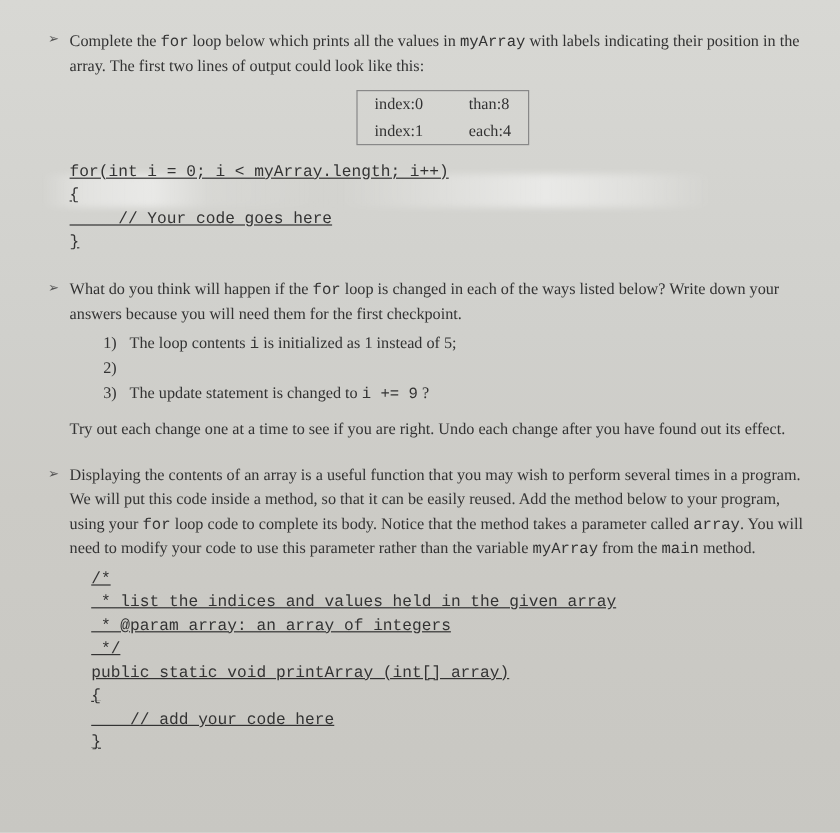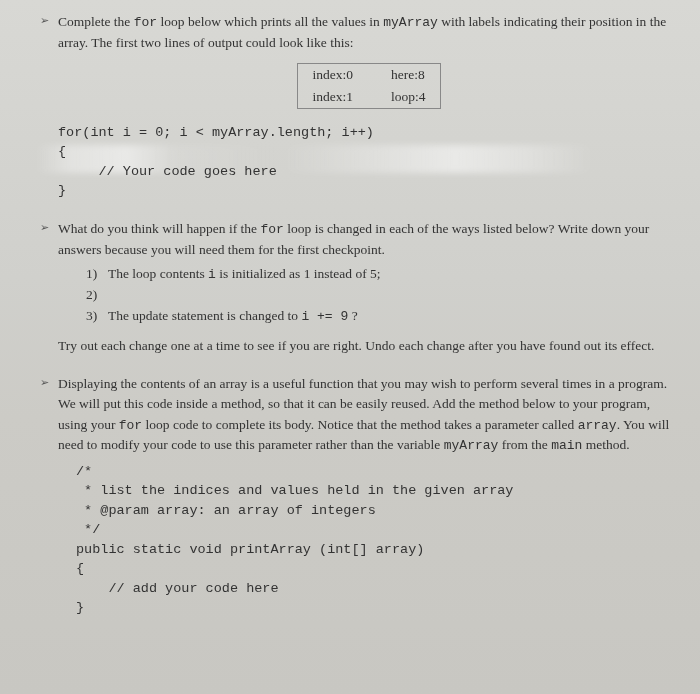--- a/index.html
+++ b/index.html
@@ -43,20 +43,21 @@
       left: 20px;
       top: 2px;
       font-size: 11px;
       color: #555;
     }
     .bullet::before {
       content: "➢";
     }
     .body-text {
       line-height: 1.5;
+      margin-top: 12px;
     }
     .mono {
       font-family: 'Courier New', Courier, monospace;
       font-size: 13px;
     }
     .example-box {
       border: 1px solid #888;
       display: table;
       margin: 10px auto 14px auto;
     }
@@ -64,20 +65,21 @@
       display: flex;
       padding: 3px 14px;
       gap: 38px;
     }
     .code-block {
       font-family: 'Courier New', Courier, monospace;
       font-size: 13.5px;
       white-space: pre;
       line-height: 1.45;
       margin: 6px 0 6px 0px;
+      text-decoration: underline;
     }
     .numbered-list {
       margin: 6px 0 6px 28px;
     }
     .numbered-list .item {
       display: flex;
       margin-bottom: 5px;
     }
     .numbered-list .num {
       width: 22px;
@@ -93,25 +95,25 @@
 <div class="glare"></div>
 
 <div class="section">
   <span class="bullet"></span>
   <div class="body-text">
     <span>Complete the </span><span class="mono">for</span><span> loop below which prints all the values in </span><span class="mono">myArray</span><span> with labels indicating their position in the array. The first two lines of output could look like this:</span>
   </div>
   <div class="example-box">
     <div class="row">
       <span>index:0</span>
-      <span>here:8</span>
+      <span>than:8</span>
     </div>
     <div class="row">
       <span>index:1</span>
-      <span>loop:4</span>
+      <span>each:4</span>
     </div>
   </div>
   <div class="code-block">for(int i = 0; i &lt; myArray.length; i++)
 {
      // Your code goes here
 }</div>
 </div>
 
 <div class="section">
   <span class="bullet"></span>

